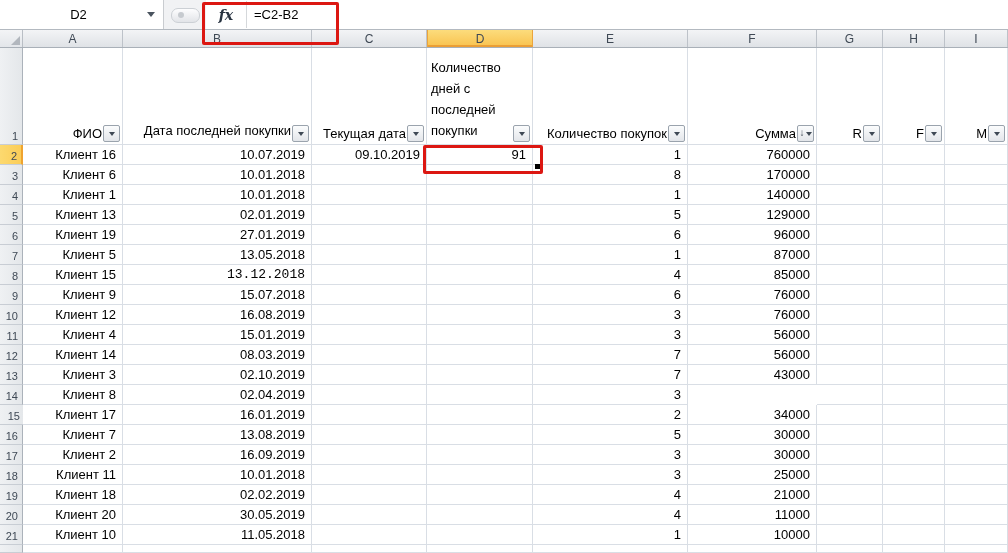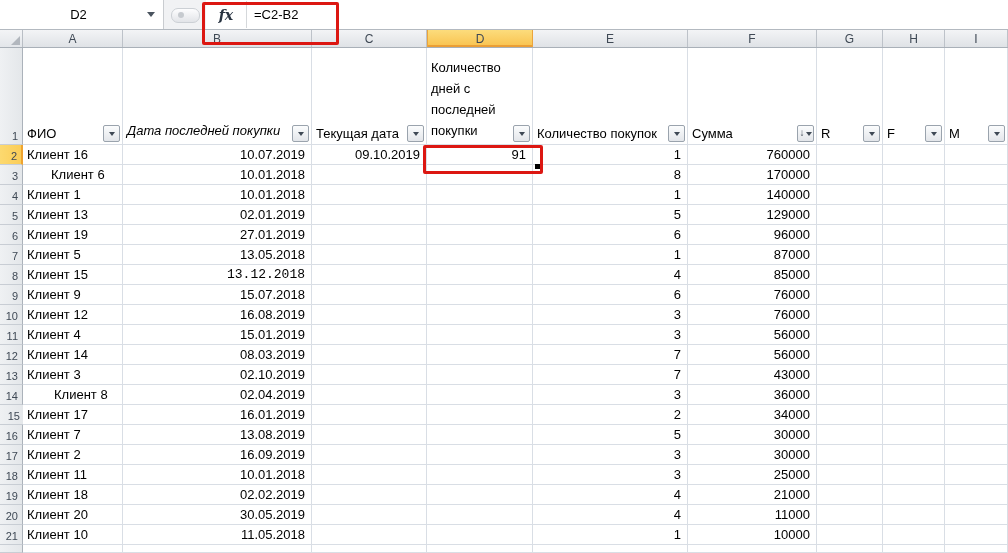--- a/index.html
+++ b/index.html
@@ -26,21 +26,21 @@
   .colhead{position:absolute;top:0;height:17px;box-sizing:border-box;border-right:1px solid #bdc2c9;display:flex;align-items:center;justify-content:center;font-size:12px;color:#3f4955;}
   .colhead.sel{background:linear-gradient(#fcdc7c,#f9c24e);border-left:1px solid #eba43c;border-right:1px solid #eba43c;box-shadow:inset 0 -2px 0 #eb9f35;}
   
   #grid{position:absolute;left:0;top:48px;width:1008px;height:505px;}
   .rowhead{position:absolute;left:0;width:23px;box-sizing:border-box;background:linear-gradient(90deg,#eff1f3,#e4e7ea);
     border-right:1px solid #abb2ba;border-bottom:1px solid #c8cdd4;display:flex;align-items:flex-end;justify-content:flex-end;
     padding:0 4px 2px 0;font-size:11px;color:#3f4955;}
   .rowhead.sel{background:linear-gradient(90deg,#fcd96f,#fbcd58);border-right:2px solid #efa32f;}
   .cell{position:absolute;box-sizing:border-box;background:#fff;border-right:1px solid #d9dee5;border-bottom:1px solid #d9dee5;
     font-size:13px;color:#000;overflow:hidden;display:flex;align-items:flex-end;padding:0 6px 2px 4px;}
-  .cell.al{justify-content:flex-start;}
+  .cell.al{justify-content:flex-end;}
   .cell.ar{justify-content:flex-end;}
   .cell.h{padding:0 20px 3px 4px;}
   .cell.h .lbl{white-space:nowrap;line-height:15px;}
   .cell.h.wrap .lbl{white-space:normal;line-height:21px;}
   .fbtn{position:absolute;right:2px;bottom:2px;width:17px;height:17px;box-sizing:border-box;border:1px solid #9aa3ad;border-radius:2px;
     background:linear-gradient(#fbfcfd,#e3e6ea);display:flex;align-items:center;justify-content:center;}
   .fbtn .tri{width:0;height:0;border-left:3.5px solid transparent;border-right:3.5px solid transparent;border-top:4.5px solid #3f4955;}
   .fbtn .dn{font-size:10px;line-height:1;color:#3f4955;margin-right:1px;font-weight:bold;transform:translateY(-1px);}
   
   .red-box{position:absolute;border:3px solid var(--annotation,#dc1712);border-radius:2px;z-index:20;pointer-events:none;}
@@ -81,21 +81,21 @@
   </div>
 
 <div id="grid">
     <div class="rowhead" style="top: 0px; height: 97px;">1</div>
     <div class="cell h al" style="left: 23px; width: 100px; top: 0px; height: 97px;">
       <div class="lbl">ФИО</div>
       <div class="fbtn">
         <div class="tri"></div>
       </div>
     </div>
-    <div class="cell h al wrap" style="left: 123px; width: 189px; top: 0px; height: 97px; font-style: italic;">
+    <div class="cell h al wrap" style="left: 123px; width: 189px; top: 0px; height: 97px;">
       <div class="lbl">Дата последней покупки</div>
       <div class="fbtn">
         <div class="tri"></div>
       </div>
     </div>
     <div class="cell h al" style="left: 312px; width: 115px; top: 0px; height: 97px;">
       <div class="lbl">Текущая дата</div>
       <div class="fbtn">
         <div class="tri"></div>
       </div>
@@ -256,21 +256,20 @@
     <div class="cell ar" style="left: 688px; width: 129px; top: 317px; height: 20px;">43000</div>
     <div class="cell ar" style="left: 817px; width: 66px; top: 317px; height: 20px;"></div>
     <div class="cell ar" style="left: 883px; width: 62px; top: 317px; height: 20px;"></div>
     <div class="cell ar" style="left: 945px; width: 63px; top: 317px; height: 20px;"></div>
     <div class="rowhead" style="top: 337px; height: 20px;">14</div>
     <div class="cell al" style="left: 23px; width: 100px; top: 337px; height: 20px; padding-left: 31px;">Клиент 8</div>
     <div class="cell ar" style="left: 123px; width: 189px; top: 337px; height: 20px;">02.04.2019</div>
     <div class="cell ar" style="left: 312px; width: 115px; top: 337px; height: 20px;"></div>
     <div class="cell ar" style="left: 427px; width: 106px; top: 337px; height: 20px;"></div>
     <div class="cell ar" style="left: 533px; width: 155px; top: 337px; height: 20px;">3</div>
-    <div class="cell ar" style="left: 688px; width: 129px; top: 337px; height: 20px;">36000</div>
     <div class="cell ar" style="left: 817px; width: 66px; top: 337px; height: 20px;"></div>
     <div class="cell ar" style="left: 883px; width: 62px; top: 337px; height: 20px;"></div>
     <div class="cell ar" style="left: 945px; width: 63px; top: 337px; height: 20px;"></div>
     <div class="rowhead" style="top: 357px; height: 20px; padding-left: 20px;">15</div>
     <div class="cell al" style="left: 23px; width: 100px; top: 357px; height: 20px;">Клиент 17</div>
     <div class="cell ar" style="left: 123px; width: 189px; top: 357px; height: 20px;">16.01.2019</div>
     <div class="cell ar" style="left: 312px; width: 115px; top: 357px; height: 20px;"></div>
     <div class="cell ar" style="left: 427px; width: 106px; top: 357px; height: 20px;"></div>
     <div class="cell ar" style="left: 533px; width: 155px; top: 357px; height: 20px;">2</div>
     <div class="cell ar" style="left: 688px; width: 129px; top: 357px; height: 20px;">34000</div>

